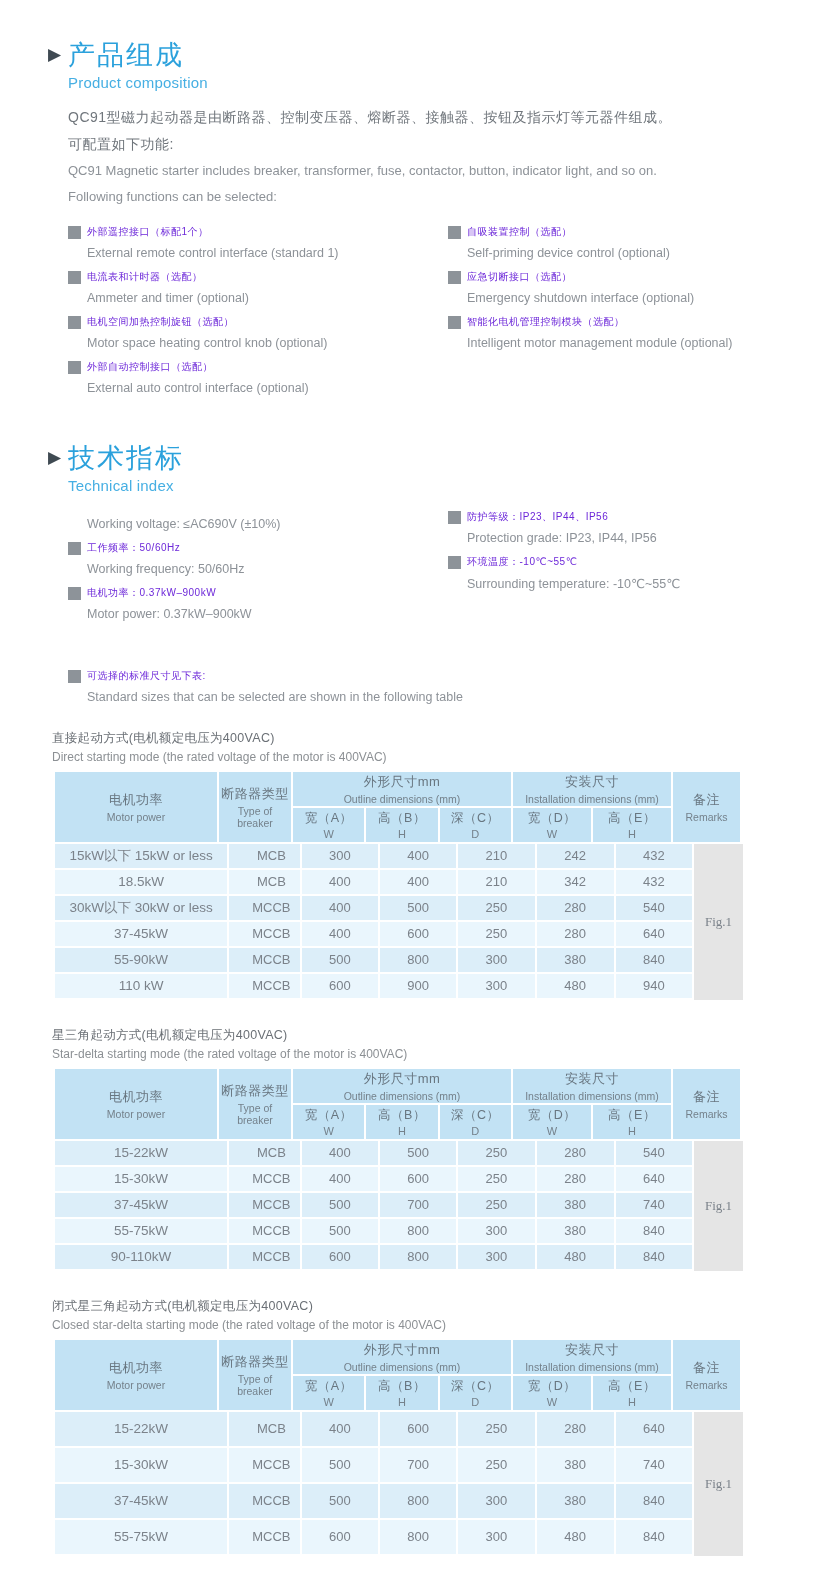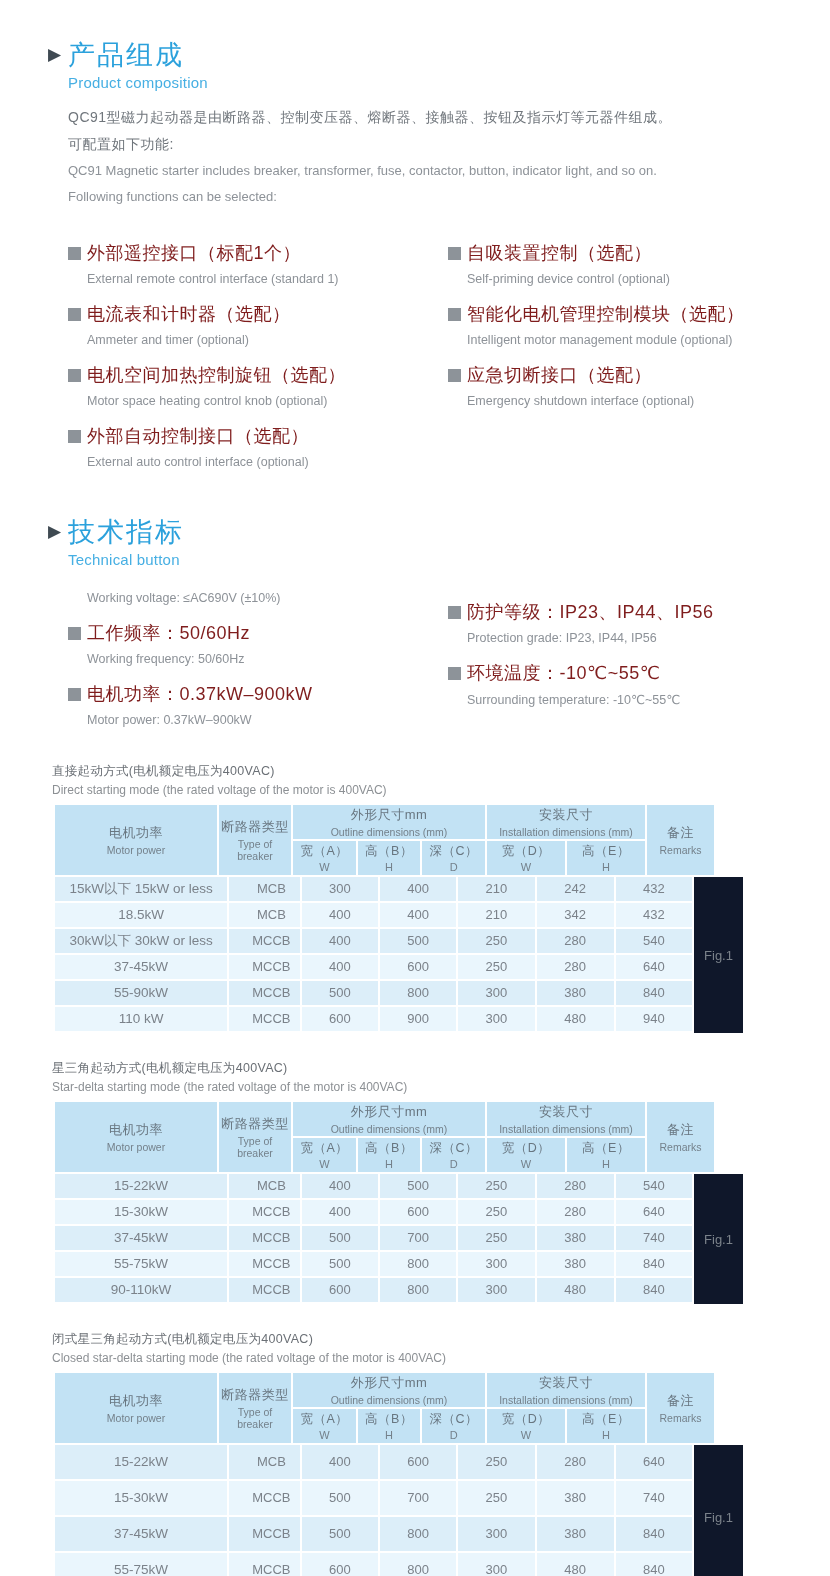--- a/index.html
+++ b/index.html
@@ -18,61 +18,61 @@
   .sec-title-en { font-size:15px; color:#46afe3; margin-top:4px; letter-spacing:0.2px; }
 
   
   .paras { margin:14px 0 0 20px; }
   .p-cn { font-size:14px; color:#70767c; line-height:24px; margin-bottom:3px; letter-spacing:0.5px;}
   .p-en { font-size:13px; color:#8d9298; line-height:24px; margin-bottom:2px; }
 
   
   .two-col { display:grid; grid-template-columns:380px auto; margin:16px 0 0 20px; }
   .item { margin-bottom:10px; }
-  .item-cn { display:flex; align-items:center; font-size:18px; color:#7f1d1d; letter-spacing:0.5px;margin-top:16px; }
+  .item-cn { display:flex; align-items:center; font-size:10px; color:#6d28d9; letter-spacing:0.5px; }
   .sq { display:inline-block; width:13px; height:13px; background:#8d9399; margin-right:6px; flex:none; }
   .item-en { margin:7px 0 0 19px; font-size:12.5px; color:#8d9298; }
 
   .note { margin:38px 0 0 20px; }
 
   
   .tgroup { margin-left:4px; }
   .cap-cn { font-size:12.5px; color:#6b7076; letter-spacing:0.3px; }
   .cap-en { font-size:12px; color:#8c9094; margin-top:3px; }
 
   
   .tbl { width:706px; margin:8px 0 0 3px; }
   .thead { display:flex; gap:2px; margin-bottom:2px; height:70px; }
   .hcell { background:#c2e2f4; display:flex; flex-direction:column; justify-content:center; align-items:center; text-align:center; }
   .h-motor { width:162px; height:70px; }
   .h-breaker { width:72px; height:70px; }
   .h-remarks { width:67px; height:70px; }
   .hgroup { display:flex; flex-direction:column; gap:2px; }
-  .g-outline { width:192px; }
+  .g-outline { width:218px; }
   .g-install { width:158px; }
   .hgroup .glabel { height:34px; background:#c2e2f4; display:flex; flex-direction:column; justify-content:center; align-items:center; }
   .sub-row { display:flex; gap:2px; height:34px;justify-content:center; }
   .subcol { width:78px; height:34px; background:#c2e2f4; display:flex; flex-direction:column; justify-content:center; align-items:center; }
   .hcn { font-size:13px; color:#687680; letter-spacing:0.5px; }
   .hen { font-size:10.5px; color:#74818b; margin-top:2px; }
   .subcol .hcn { font-size:12.5px; }
   .subcol .hen { font-size:11px; margin-top:1px; }
 
   .tbody-wrap { display:flex; gap:2px; }
   .rows { width:637px; }
   .trow { display:flex; gap:2px; margin-bottom:2px; }
   .td { height:24px; line-height:24px; text-align:center; font-size:13px; color:#7b828a; background:#eaf6fd; }
   .trow:nth-child(odd) .td { background:#dceef9; }
   .c0 { width:176px; font-size:13.5px; }
   .c1 { width:72px;padding-left:14px; }
   .c2,.c3,.c4 { width:78px; }
   .c5 { width:79px; }
   .c6 { width:78px; }
   .tall .td { height:34px; line-height:34px; }
-  .remark-cell { width:49px; background:#0f172a; display:flex; align-items:center; justify-content:center; font-size:13px; color:#7b828a; }
+  .remark-cell { width:49px; background:#e5e5e5; display:flex; align-items:center; justify-content:center; font-size:13px; color:#7b828a;font-family:Liberation Serif, serif; }
 
   .mt-sec2 { margin-top:38px; }
   .mt-cap1 { margin-top:26px; }
   .mt-cap  { margin-top:27px; }
 </style>
 </head>
 <body>
 
 <div class="page">
 
@@ -130,40 +130,40 @@
     <div class="item-cn">
       <span class="sq"></span>
       <span>自吸装置控制（选配）</span>
     </div>
     <div class="item-en">Self-priming device control (optional)</div>
   </div>
 
   <div class="item">
     <div class="item-cn">
       <span class="sq"></span>
+      <span>应急切断接口（选配）</span>
+    </div>
+    <div class="item-en">Emergency shutdown interface (optional)</div>
+  </div>
+
+  <div class="item">
+    <div class="item-cn">
+      <span class="sq"></span>
       <span>智能化电机管理控制模块（选配）</span>
     </div>
     <div class="item-en">Intelligent motor management module (optional)</div>
-  </div>
-
-  <div class="item">
-    <div class="item-cn">
-      <span class="sq"></span>
-      <span>应急切断接口（选配）</span>
-    </div>
-    <div class="item-en">Emergency shutdown interface (optional)</div>
   </div>
 </div>
   </div>
 
   <div class="sec-head mt-sec2">
     <span class="sec-arrow">▶</span>
     <div>
       <div class="sec-title-cn">技术指标</div>
-      <div class="sec-title-en">Technical button</div>
+      <div class="sec-title-en">Technical index</div>
     </div>
   </div>
 
   <div class="two-col">
     <div>
   <div class="item">
     <div class="item-en">Working voltage: ≤AC690V (±10%)</div>
   </div>
 
   <div class="item">
@@ -194,20 +194,27 @@
   <div class="item">
     <div class="item-cn">
       <span class="sq"></span>
       <span>环境温度：-10℃~55℃</span>
     </div>
     <div class="item-en">Surrounding temperature: -10℃~55℃</div>
   </div>
 </div>
   </div>
 
+  <div class="note item">
+    <div class="item-cn">
+      <span class="sq"></span>
+      <span>可选择的标准尺寸见下表:</span>
+    </div>
+    <div class="item-en">Standard sizes that can be selected are shown in the following table</div>
+  </div>
 
   <div class="tgroup mt-cap1">
     <div class="cap-cn">直接起动方式(电机额定电压为400VAC)</div>
     <div class="cap-en">Direct starting mode (the rated voltage of the motor is 400VAC)</div>
     <div class="tbl">
       <div class="thead">
         <div class="hcell h-motor">
           <span class="hcn">电机功率</span>
           <span class="hen">Motor power</span>
         </div>

